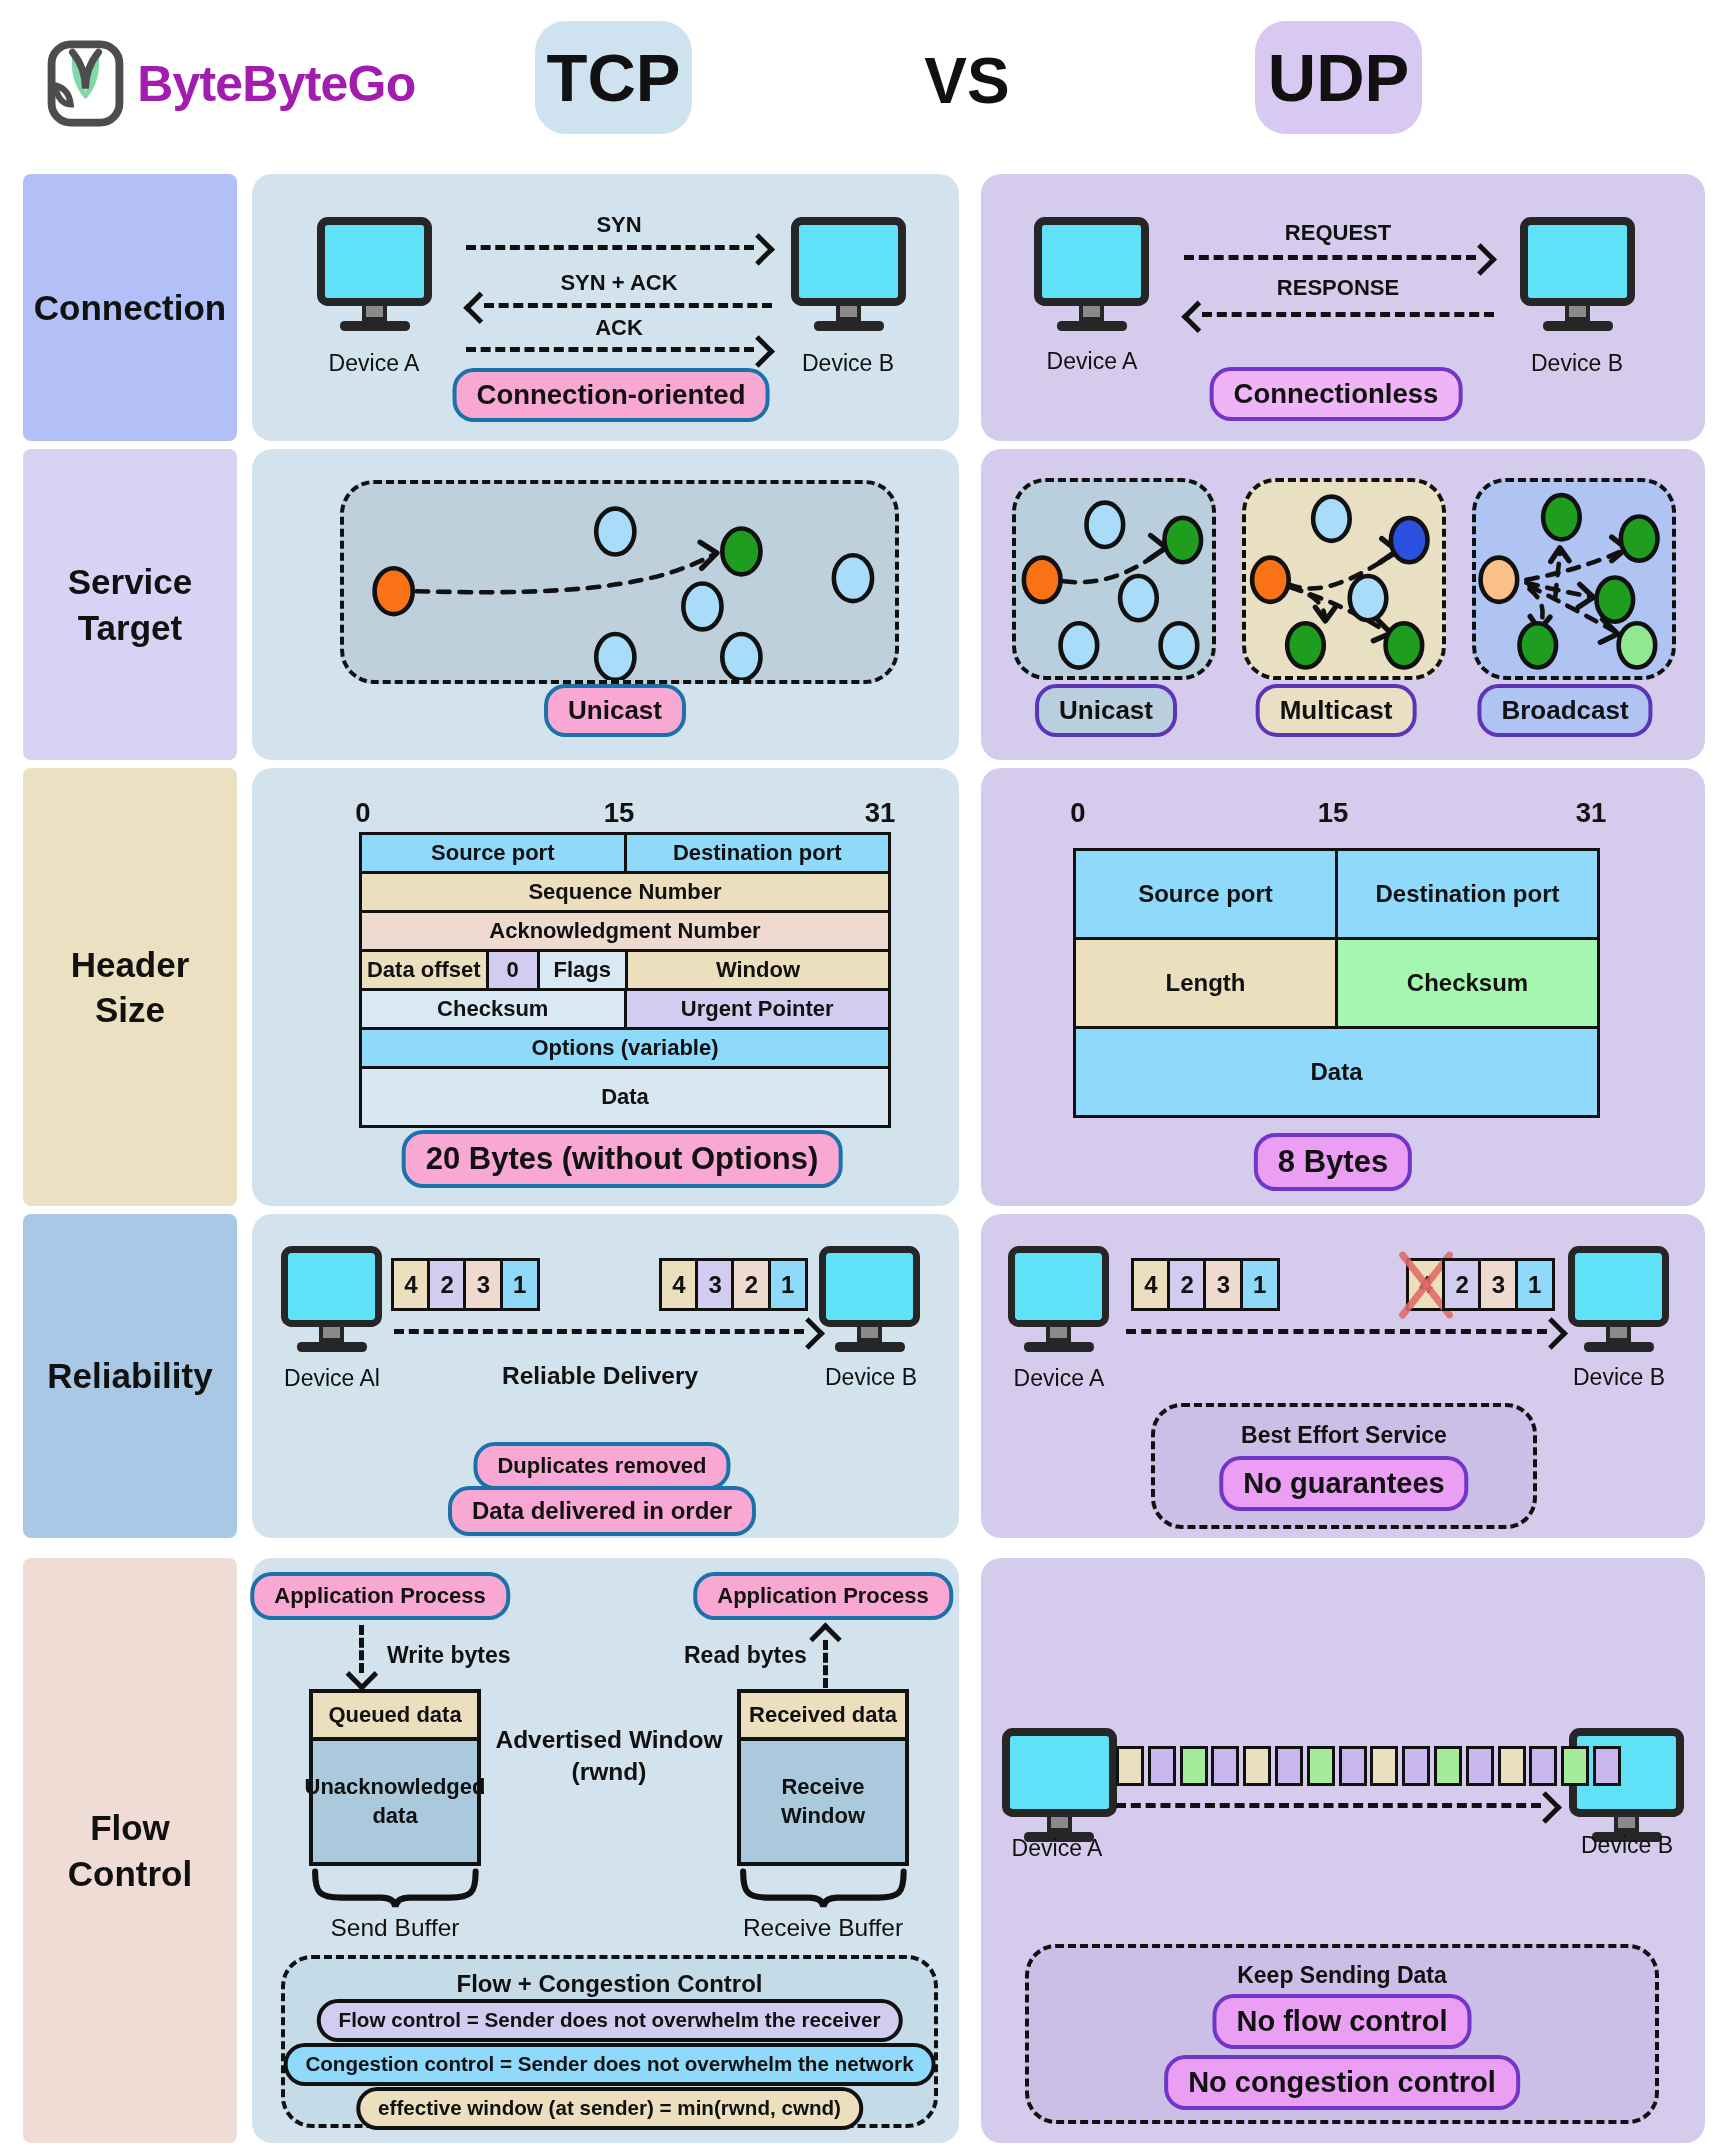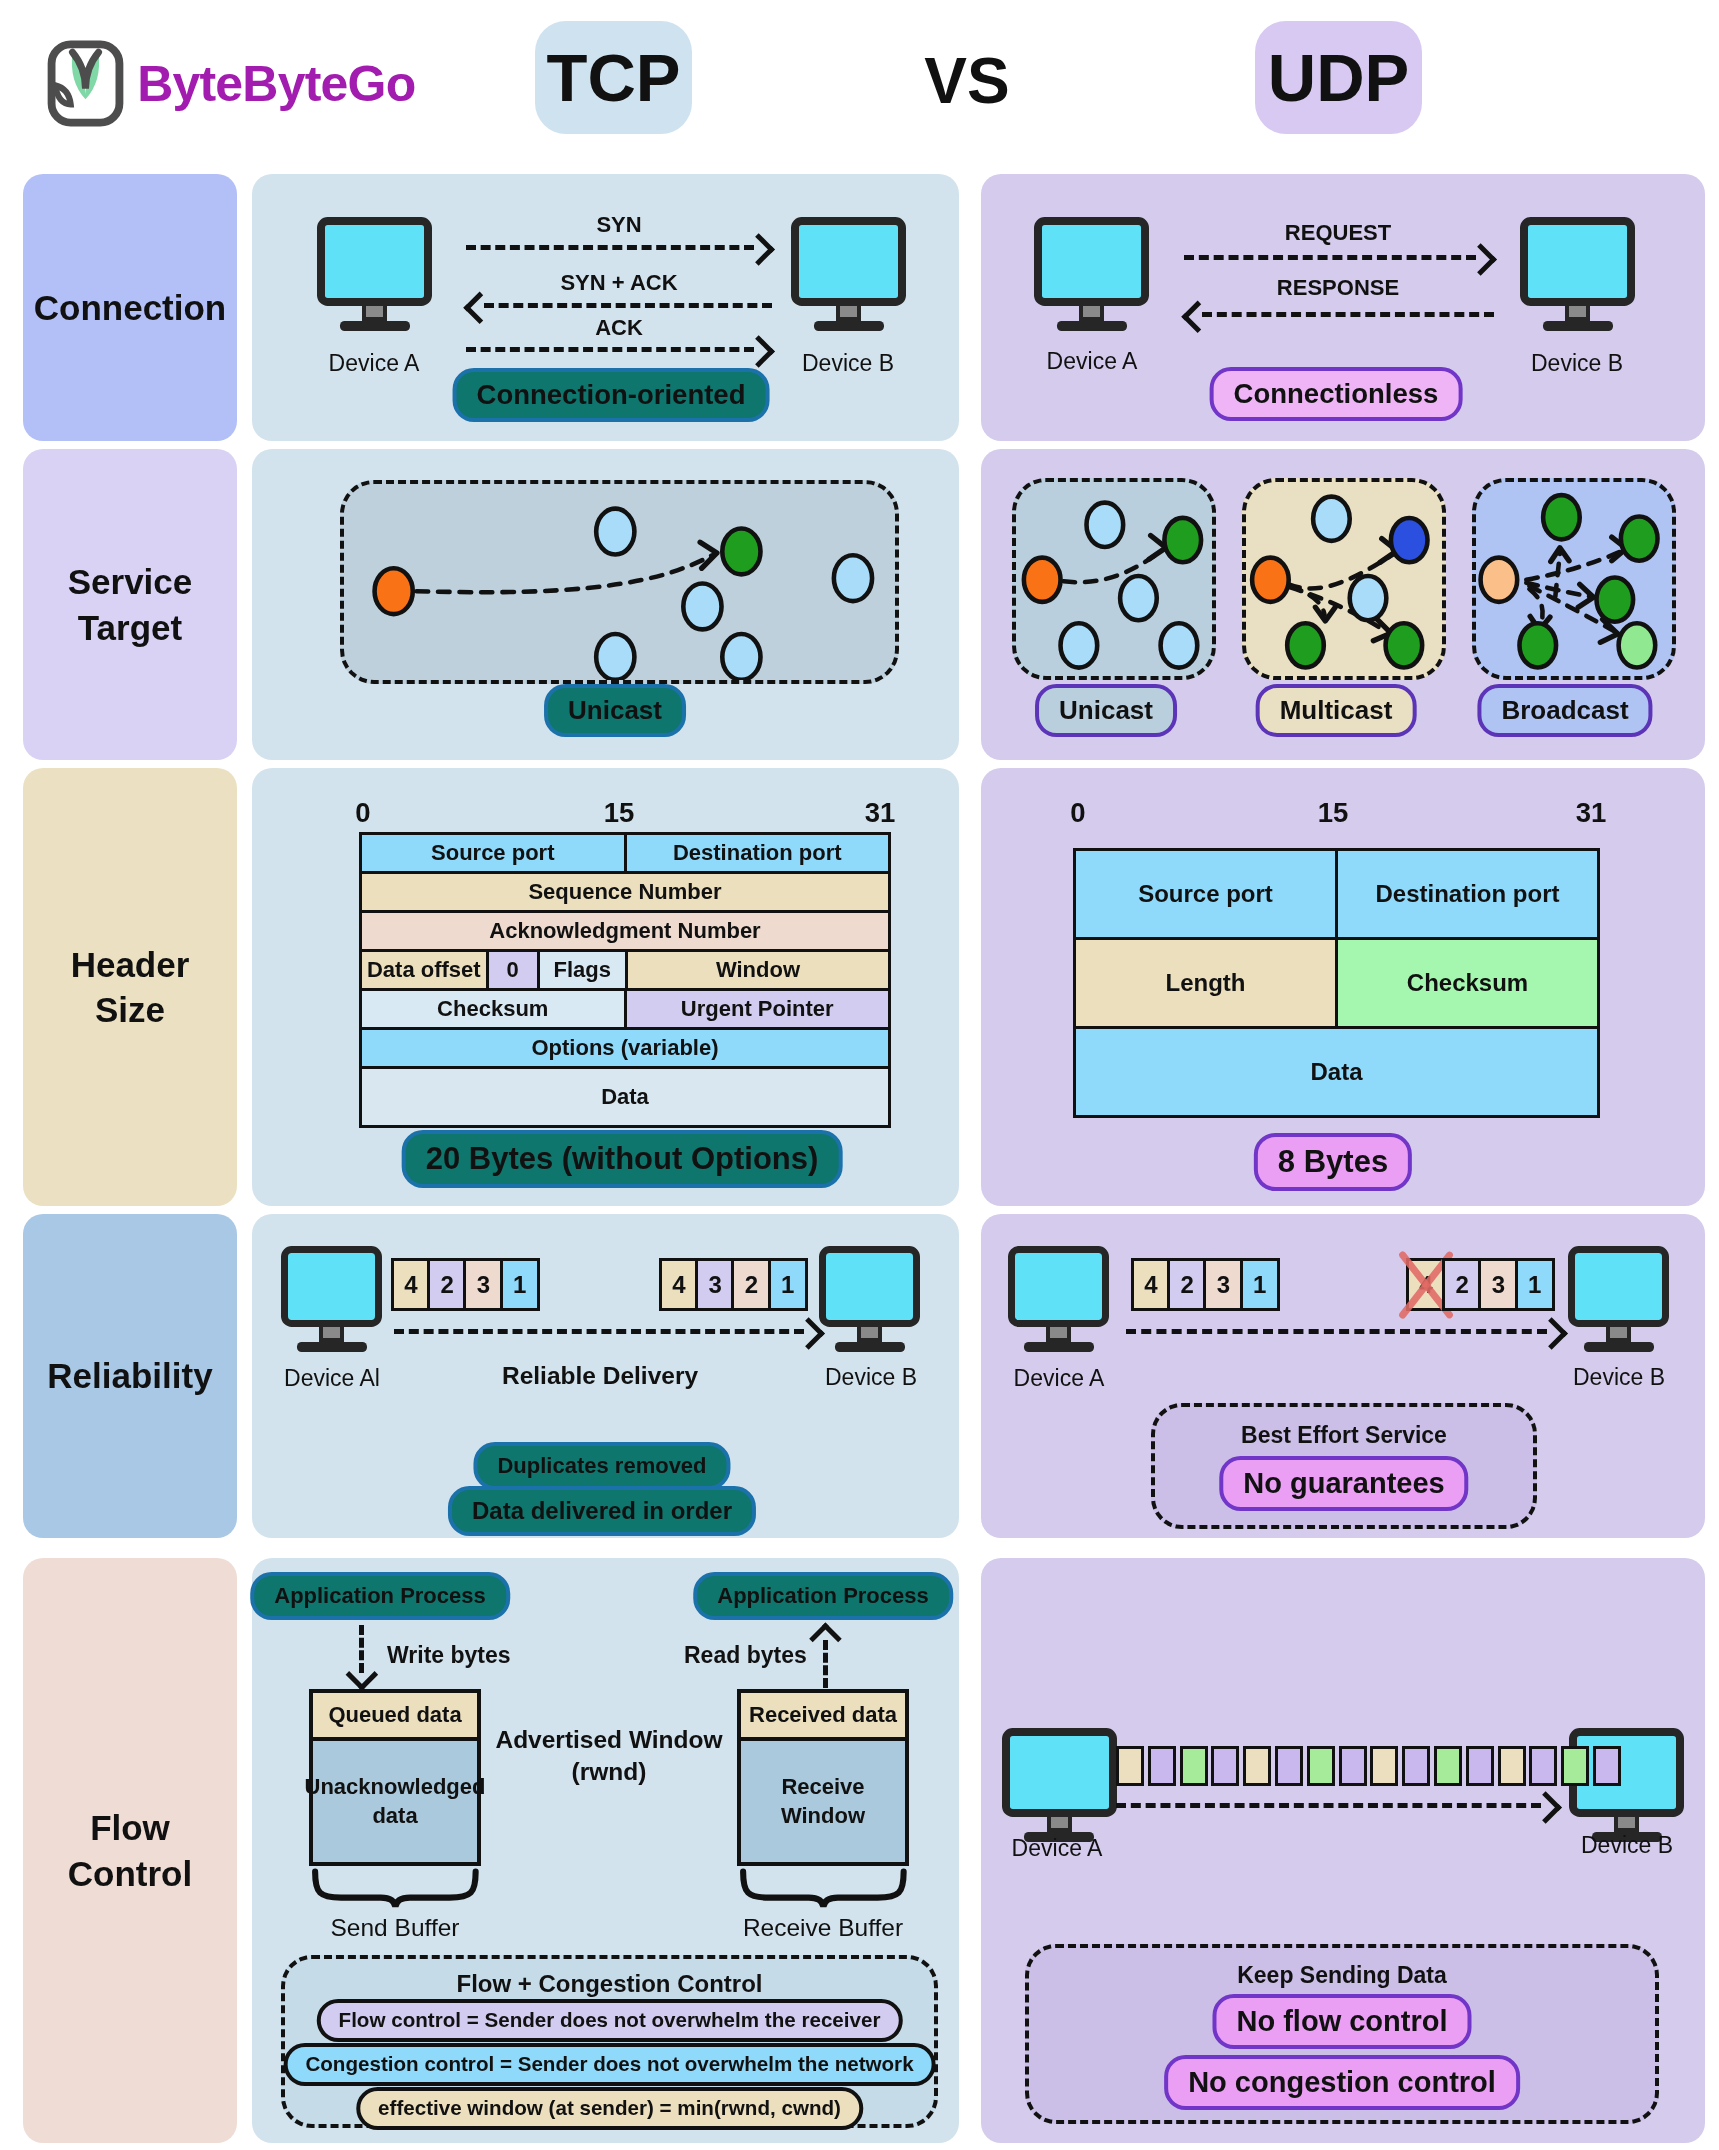--- a/index.html
+++ b/index.html
@@ -3,21 +3,21 @@
 <meta charset="utf-8">
 <style>
   html,body{margin:0;padding:0;background:#fff}
   .page{position:relative;width:1720px;height:2151px;background:#ffffff;font-family:"Liberation Sans",sans-serif;color:#111;overflow:hidden}
   
   .brand{position:absolute;left:46px;top:40px;display:flex;align-items:center;gap:12.2px}
   .brand-text{font-size:50px;font-weight:700;color:#a21caf;letter-spacing:-0.8px}
   .hbadge{position:absolute;top:21.4px;height:113px;border-radius:31px;display:flex;align-items:center;justify-content:center;font-size:67px;font-weight:800}
   .vs{position:absolute;top:44px;font-size:64px;font-weight:800;transform:translateX(-50%)}
   
-  .rowlabel{position:absolute;left:23px;width:214px;border-radius:20px;display:flex;align-items:center;justify-content:center;text-align:center;font-weight:700;font-size:35px;line-height:1.3;padding:0 10.7px;box-sizing:border-box}
+  .rowlabel{position:absolute;left:23px;width:214px;border-radius:8px;display:flex;align-items:center;justify-content:center;text-align:center;font-weight:700;font-size:35px;line-height:1.3;padding:0 10.7px;box-sizing:border-box}
   .panel{position:absolute;border-radius:20px}
   .panel.tcp{left:252px;width:707px;background:#d3e3ed}
   .panel.udp{left:981px;width:724px;background:#d5cbec}
   
   .monitor{position:absolute;width:115px}
   .monitor .scr{height:73px;background:#5fe1f8;border:8.4px solid #262626;border-radius:10.7px}
   .monitor .neck{width:17px;height:10.7px;background:#8a8a8a;border:4.6px solid #262626;border-top:none;margin:0 auto}
   .monitor .base{width:70px;height:10px;background:#262626;border-radius:4.6px;margin:0 auto}
   .monitor--sm{width:101px}
   .monitor--sm .scr{height:67px;border-width:7.6px}
@@ -31,21 +31,21 @@
   .chev{position:absolute;width:18.3px;height:18.3px;border:solid #111;border-width:5.3px 5.3px 0 0}
   .chev-r{right:1.5px;top:3.8px;transform:rotate(45deg)}
   .chev-l{left:1.5px;top:3.8px;transform:rotate(-135deg)}
   .varrow{position:absolute;width:26px}
   .vline{position:absolute;top:0;bottom:15.3px;left:10.7px;border-left:5.3px dashed #111}
   .varrow--up .vline{top:15.3px;bottom:0}
   .chev-d{left:2.3px;bottom:1.5px;transform:rotate(135deg)}
   .chev-u{left:2.3px;top:1.5px;transform:rotate(-45deg)}
   
   .pill{position:absolute;transform:translateX(-50%);display:inline-flex;align-items:center;justify-content:center;white-space:nowrap;font-weight:700;border-radius:21.4px;padding:6.9px 20px}
-  .pill-tcpb{background:#0f766e;border:4.6px solid #1b72ab}
+  .pill-tcpb{background:#f9a8d4;border:4.6px solid #1b72ab}
   .pill-pink{background:#eeb4f6;border:4.6px solid #7136c8}
   .pill-violet{background:#ea9ff5;border:4.6px solid #7136c8}
   .pill-upan1{background:#b9cfdd;border:4.6px solid #5b34b8}
   .pill-upan2{background:#e9dfc2;border:4.6px solid #5b34b8}
   .pill-upan3{background:#b0c4f3;border:4.6px solid #5b34b8}
   .pill-blk-lav{background:#d2cdf0;border:4.6px solid #111}
   .pill-blk-blue{background:#8fd9fa;border:4.6px solid #111}
   .pill-blk-tan{background:#ecdfbe;border:4.6px solid #111}
   
   .stpanel{position:absolute;border:4.6px dashed #111;border-radius:34px}

